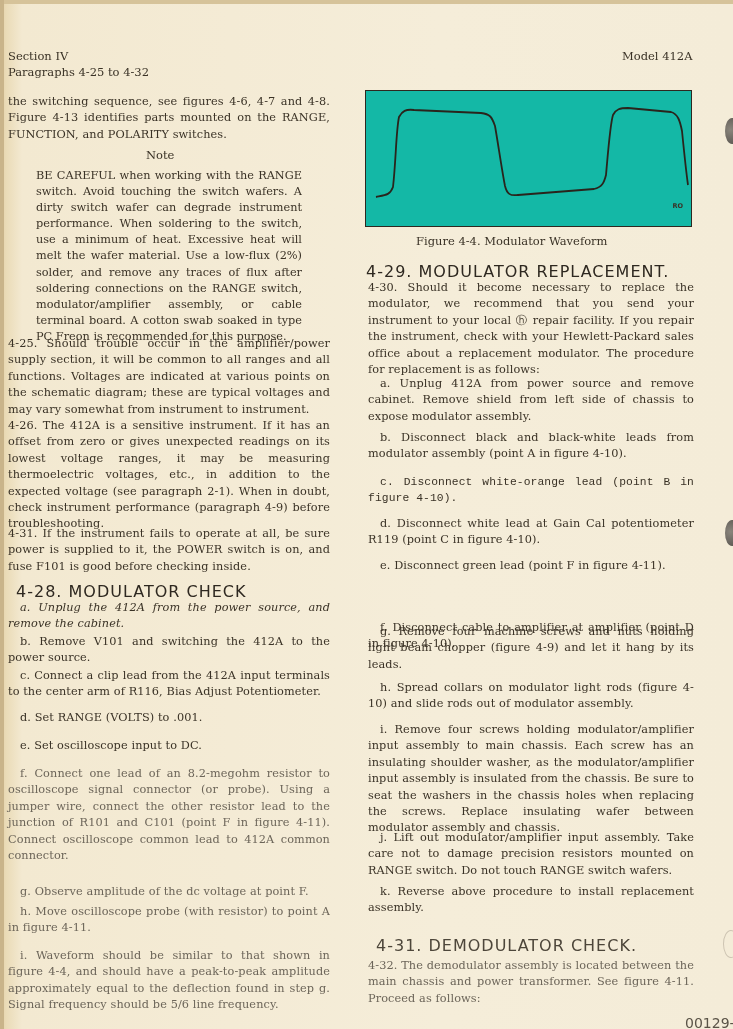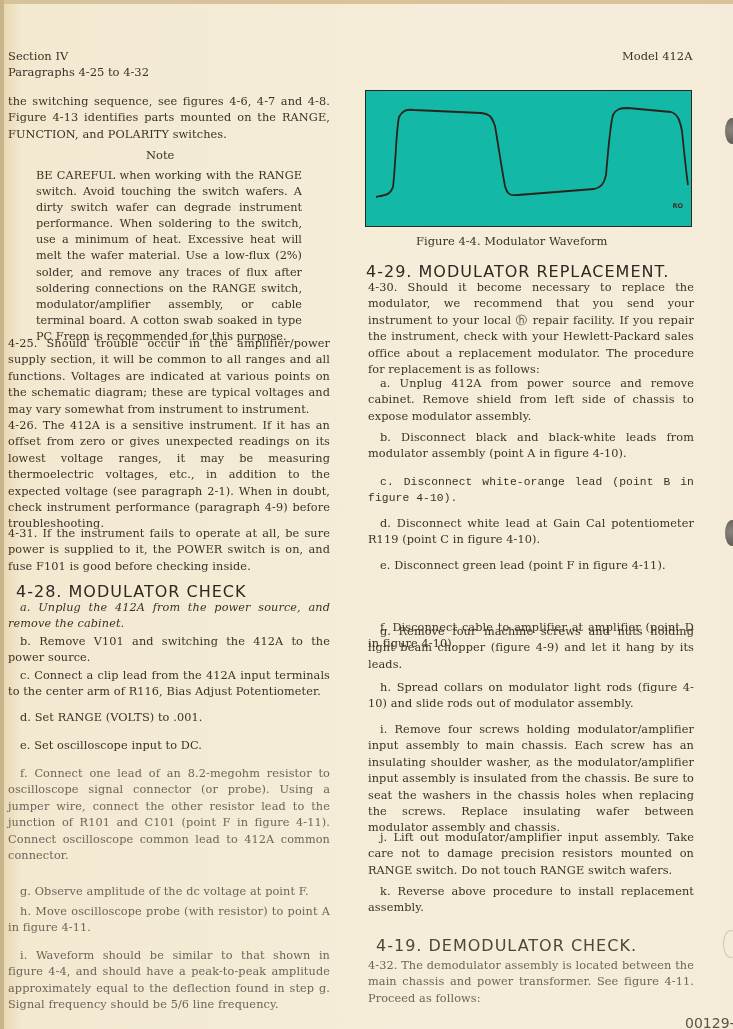--- a/index.html
+++ b/index.html
@@ -135,21 +135,21 @@
 <div class="text right" style="top:722px;">
     <p class="indent">i. Remove four screws holding modulator/amplifier input assembly to main chassis. Each screw has an insulating shoulder washer, as the modulator/amplifier input assembly is insulated from the chassis. Be sure to seat the washers in the chassis holes when replacing the screws. Replace insulating wafer between modulator assembly and chassis.</p>
   </div>
 <div class="text right" style="top:830px;">
     <p class="indent">j. Lift out modulator/amplifier input assembly. Take care not to damage precision resistors mounted on RANGE switch. Do not touch RANGE switch wafers.</p>
   </div>
 <div class="text right" style="top:884px;">
     <p class="indent">k. Reverse above procedure to install replacement assembly.</p>
   </div>
 
-<div class="h-sec" style="left:376px; top:936px; color:#4d463a;">4-19. DEMODULATOR CHECK.</div>
+<div class="h-sec" style="left:376px; top:936px; color:#4d463a;">4-31. DEMODULATOR CHECK.</div>
 <div class="text right faded" style="top:958px;">
     <p>4-32. The demodulator assembly is located between the main chassis and power transformer. See figure 4-11. Proceed as follows:</p>
   </div>
 
 <div class="page-num">00129-3</div>
 
 <div class="punch" style="top:118px;"></div>
 <div class="punch" style="top:520px;"></div>
 <div class="punch faint" style="top:930px;"></div>
 

